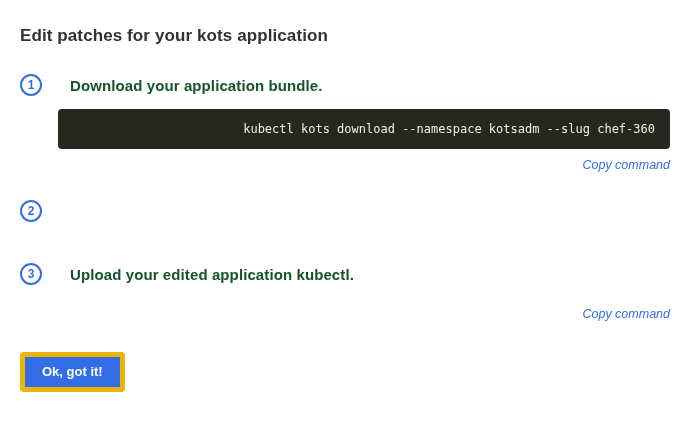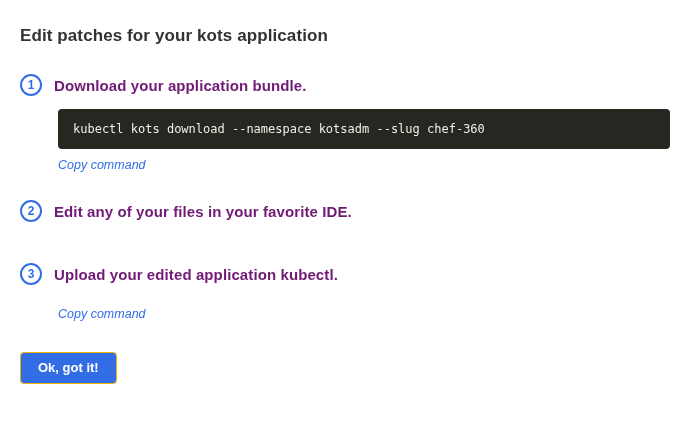--- a/index.html
+++ b/index.html
@@ -32,29 +32,30 @@
     height: 22px;
     border: 2px solid #326de6;
     border-radius: 50%;
     color: #326de6;
     font-size: 12px;
     font-weight: bold;
     line-height: 18px;
     text-align: center;
   }
   .step-label {
-    margin-left: 12px;
+    margin-left: 28px;
     font-size: 15px;
     font-weight: bold;
-    color: #701a75;
+    color: #14532d;
     letter-spacing: 0.1px;
   }
   .step-body {
     margin-left: 38px;
     margin-top: 13px;
+    text-align: right;
   }
   .code-block {
     background: #272721;
     border-radius: 4px;
     padding: 13px 15px;
     font-family: "DejaVu Sans Mono", "Liberation Mono", monospace;
     font-size: 12px;
     line-height: 14px;
     color: #eeeee6;
     white-space: pre;
@@ -68,21 +69,21 @@
     text-decoration: none;
     cursor: pointer;
     font-style: italic;
   }
   .step-2 { margin-top: 27px; }
   .step-3 { margin-top: 41px; }
   .ok-button {
     margin-top: 30px;
     display: inline-block;
     background: #326de6;
-    border: 1px solid #eab308;
+    border: 5px solid #eab308;
     border-radius: 4px;
     color: #ffffff;
     font-family: "Liberation Sans", sans-serif;
     font-size: 13px;
     font-weight: bold;
     padding: 7px 17px 8px 17px;
     cursor: pointer;
   }
 </style>
 </head>
@@ -99,21 +100,20 @@
     </div>
     <div class="step-body">
       <div class="code-block">kubectl kots download --namespace kotsadm --slug chef-360</div>
       <a class="copy-link">Copy command</a>
     </div>
   </div>
 
   <div class="step step-2">
     <div class="step-header">
       <span class="step-num">2</span>
-      <span class="step-label">Edit any of your files in your favorite IDE.</span>
     </div>
   </div>
 
   <div class="step step-3">
     <div class="step-header">
       <span class="step-num">3</span>
       <span class="step-label">Upload your edited application kubectl.</span>
     </div>
     <div class="step-body">
       <a class="copy-link">Copy command</a>

